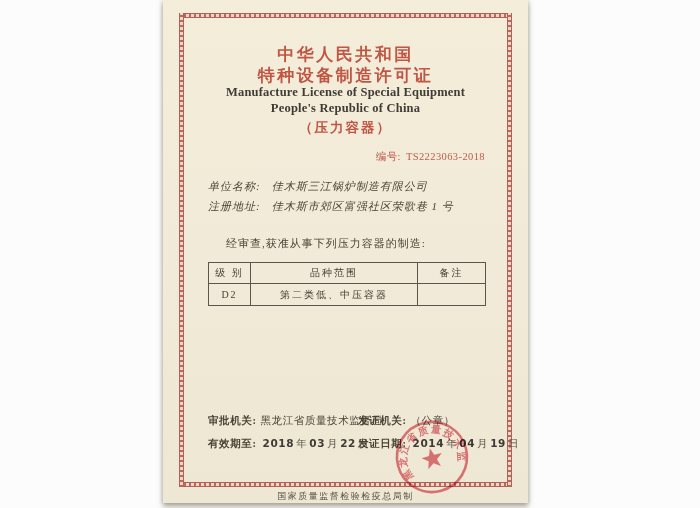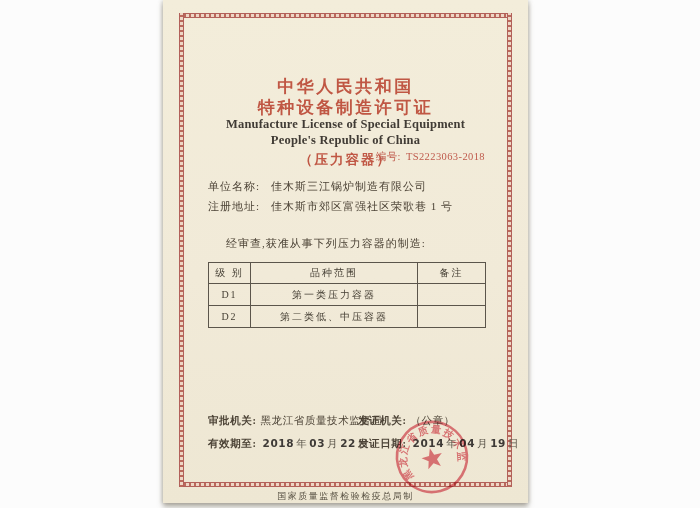--- a/index.html
+++ b/index.html
@@ -23,42 +23,42 @@
     border-top:1px solid #b2615a; border-bottom:1px solid #b2615a;
   }
   .edge.v {
     top:0; bottom:0; width:5px;
     background:repeating-linear-gradient(0deg,#bb695c 0 2.5px,#eed6c5 2.5px 5px);
     border-left:1px solid #b2615a; border-right:1px solid #b2615a;
   }
   .edge.top { top:0; } .edge.bottom { bottom:0; }
   .edge.left { left:0; } .edge.right { right:0; }
 
-  .centered { position:absolute; left:0; width:100%; text-align:center;margin-top:32px; }
+  .centered { position:absolute; left:0; width:100%; text-align:center; }
   .cn-title {
     font-family:"DejaVu Sans","Liberation Sans",sans-serif;
     font-weight:bold; color:#c05744; font-size:17px; letter-spacing:2.5px;
   }
   .t1 { top:43px; } .t2 { top:64px;font-family:Liberation Serif, serif; }
   .en-title {
     font-family:"Liberation Serif","DejaVu Serif",serif;
     font-weight:bold; color:#403b35; font-size:12.5px; letter-spacing:.2px;
   }
   .e1 { top:85px; } .e2 { top:101px; }
   .category {
     top:119px; font-family:"DejaVu Sans","Liberation Sans",sans-serif;
     font-weight:bold; color:#c05744; font-size:13.5px; letter-spacing:2px;
   }
   .serial {
     position:absolute; top:150px; right:43px;
     color:#bf5a4c; font-size:10.5px; letter-spacing:.4px;
   }
   .serial .lbl { margin-right:5px; }
 
-  .field-row { position:absolute; left:45px; font-size:11px; color:#4c4336; letter-spacing:1px; white-space:nowrap; }
+  .field-row { position:absolute; left:45px; font-size:11px; color:#4c4336; letter-spacing:1px; white-space:nowrap;font-style:italic; }
   .field-row .lbl { margin-right:11px; }
   .f-unit { top:179px; } .f-addr { top:199px;text-align:center; }
   .intro { position:absolute; left:63px; top:236px; font-size:11px; color:#4c4336; letter-spacing:1px; }
 
   table.scope {
     position:absolute; left:45px; top:262px; width:277px;
     border-collapse:collapse; table-layout:fixed;
     font-size:10px; color:#443e33;
     border:1.5px solid #57514a;
   }
@@ -128,25 +128,20 @@
           <col class="c-scope">
           <col class="c-note">
         </colgroup>
       <tbody>
           <tr class="hdr">
         <th>级 别</th>
         <th>品种范围</th>
         <th>备注</th>
       </tr>
       <tr class="data">
-        <td>D1</td>
-        <td>第一类压力容器</td>
-        <td></td>
-      </tr>
-      <tr class="data">
         <td>D2</td>
         <td>第二类低、中压容器</td>
         <td></td>
       </tr>
     </tbody>
       </table>
 
     <div class="foot-item fi-appr">
       <span class="lbl">审批机关:</span><span>黑龙江省质量技术监督局</span>
     </div>

